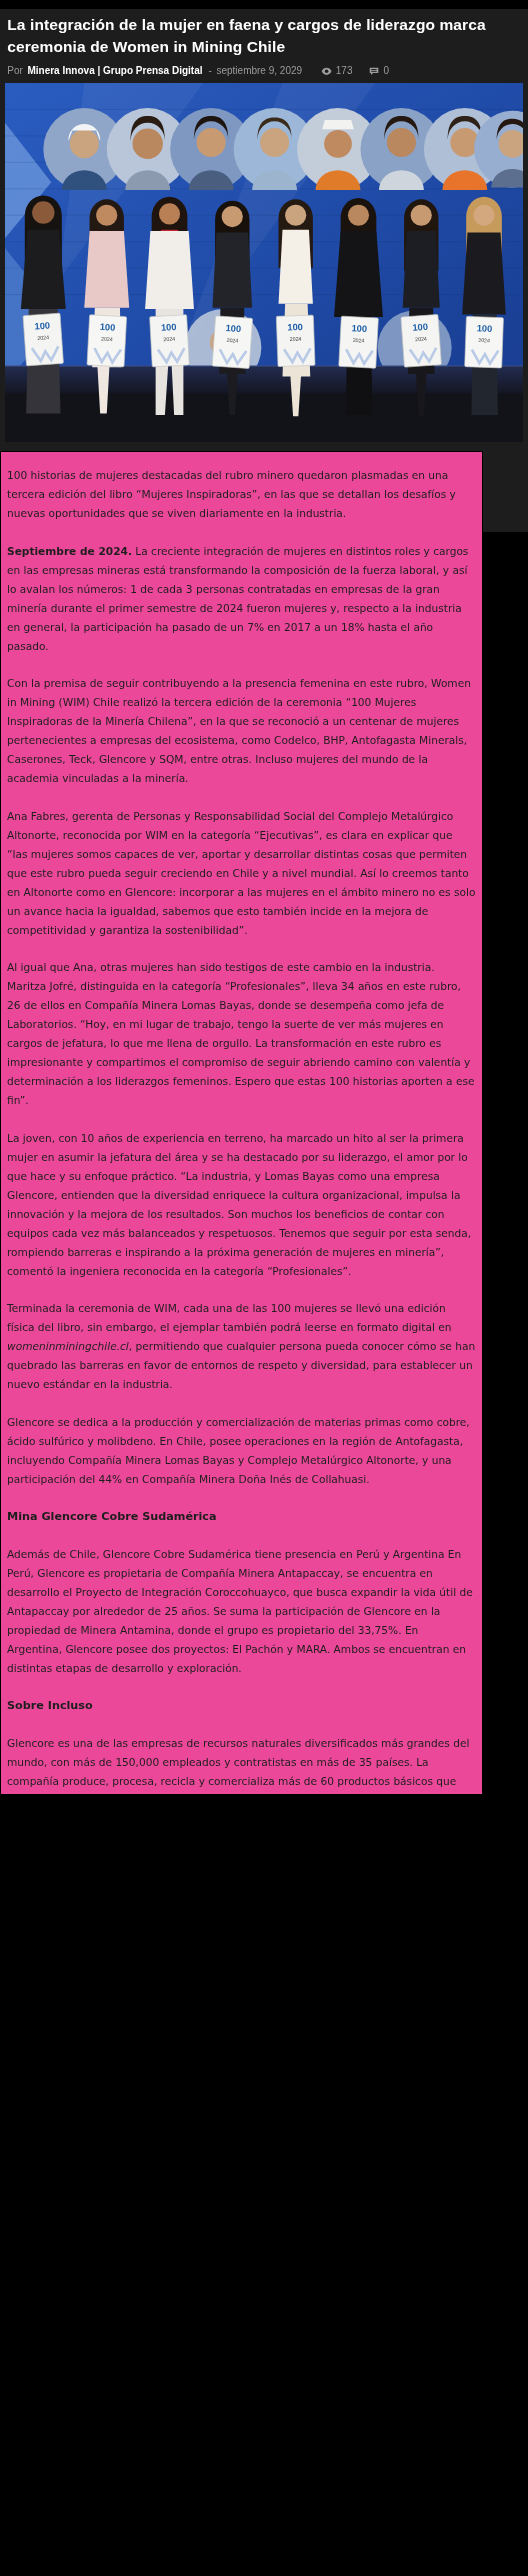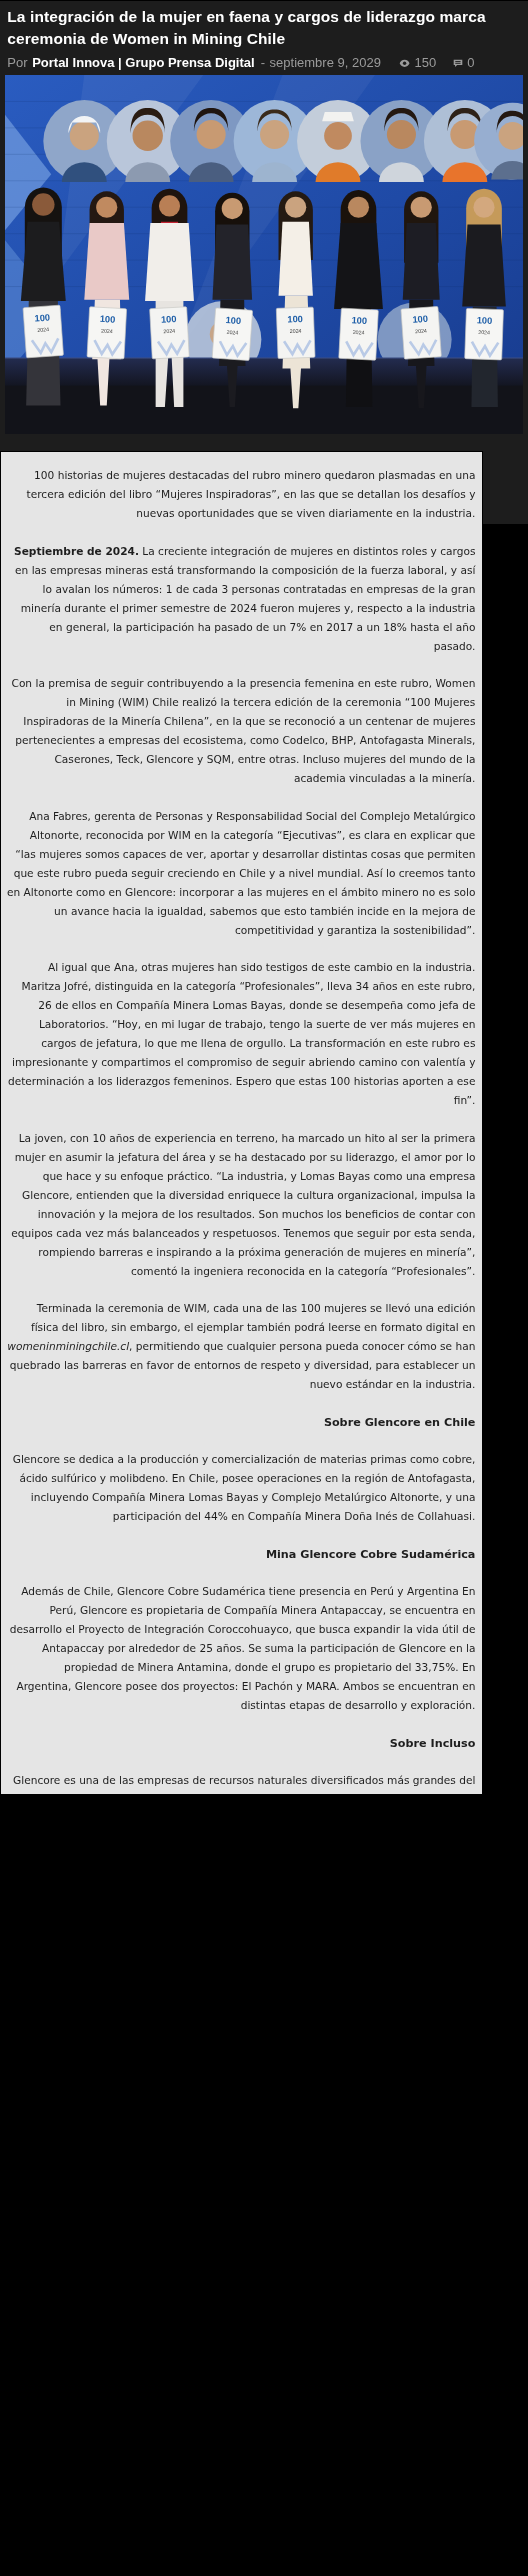--- a/index.html
+++ b/index.html
@@ -3,80 +3,80 @@
 <meta charset="utf-8">
 <style>
   html,body{margin:0;padding:0}
   body{
     width:529px;height:2576px;position:relative;
     background:#000;font-family:"Liberation Sans",sans-serif;
     -webkit-font-smoothing:antialiased;
   }
   
   .top-section{
-    position:absolute;left:0;top:1px;width:529px;height:523px;
+    position:absolute;left:0;top:9px;width:529px;height:523px;
     background:#1d1d1d;overflow:hidden;
   }
   .page-title{
     margin:0;padding:4.6px 8px 0 7.3px;
     color:#fff;font-size:15.5px;line-height:22.5px;font-weight:700;
     letter-spacing:0.1px;
   }
   .byline{
     display:flex;align-items:center;
     padding:7.3px 8px 0 7.3px;
-    color:#9b9b9b;font-size:13px;line-height:10.6px;white-space:nowrap;text-align:right;
+    color:#9b9b9b;font-size:10px;line-height:10.6px;white-space:nowrap;text-align:right;
   }
   .byline .prefix{margin-right:4.6px}
   .author-link{color:#fff;font-weight:700;text-decoration:none;cursor:pointer}
   .byline .dash{margin:0 4.6px 0 6px}
   .stat{display:flex;align-items:center}
   .stat svg{display:block}
   .stat .count{margin-left:4px}
   .views-stat{margin-left:18.5px}
   .comments-stat{margin-left:17px;cursor:pointer}
   
   .hero{position:absolute;left:5.3px;top:74px;width:518px;height:359px;margin:0}
   .hero svg{display:block;width:518px;height:359px}
   
   .content-card{
     position:absolute;left:0;top:451px;width:483px;height:1344px;
-    box-sizing:border-box;background:#e5e5e5;border:1.3px solid #000;
-    padding:14px 6.6px 0 6px;overflow:hidden;text-align:right;
+    box-sizing:border-box;background:#ec4899;border:1.3px solid #000;
+    padding:14px 6.6px 0 6px;overflow:hidden;
   }
   .content-card p{
     margin:0 0 18.5px 0;color:#1e1e1e;
     font-family:"DejaVu Sans",sans-serif;
     font-size:10.6px;line-height:19px;
   }
   .content-card p.subhead{font-weight:700;font-size:11.2px}
   .content-card strong{font-weight:700}
   .content-card em{}
 </style>
 </head>
 <body>
 
 <div class="top-section">
 
   <h1 class="page-title">La integración de la mujer en faena y cargos de liderazgo marca ceremonia de Women in Mining Chile</h1>
 
   <div class="byline">
     <span class="prefix">Por</span>
-    <a class="author-link">Portal Innova | Grupo Prensa Digital</a>
+    <a class="author-link">Minera Innova | Grupo Prensa Digital</a>
     <span class="dash">-</span>
     <span class="date">septiembre 9, 2029</span>
 
     <span class="stat views-stat">
       <span>
         <svg width="11.2" height="8.6" viewBox="0 0 17 13">
           <path d="M8.5 1C4.8 1 1.9 3.6 1 6.5 1.9 9.4 4.8 12 8.5 12s6.6-2.6 7.5-5.5C15.1 3.6 12.2 1 8.5 1z" fill="#9b9b9b"></path>
           <circle cx="8.5" cy="6.5" r="2.6" fill="#1d1d1d"></circle>
         </svg>
       </span>
-      <span class="count">150</span>
+      <span class="count">173</span>
     </span>
 
     <span class="stat comments-stat">
       <span>
         <svg width="10" height="8.6" viewBox="0 0 15 13">
           <path d="M1 1h13v8.2H6.2L3 12V9.2H1z" fill="#9b9b9b"></path>
           <rect x="3.4" y="3.2" width="8" height="1.4" fill="#1d1d1d"></rect>
           <rect x="3.4" y="5.8" width="8" height="1.4" fill="#1d1d1d"></rect>
         </svg>
       </span>
@@ -282,20 +282,19 @@
 </div>
 
 <article class="content-card">
     <p class="para"><span>100 historias de mujeres destacadas del rubro minero quedaron plasmadas en una tercera edición del libro “Mujeres Inspiradoras”, en las que se detallan los desafíos y nuevas oportunidades que se viven diariamente en la industria.</span></p>
     <p class="para"><strong>Septiembre de 2024.</strong><span> La creciente integración de mujeres en distintos roles y cargos en las empresas mineras está transformando la composición de la fuerza laboral, y así lo avalan los números: 1 de cada 3 personas contratadas en empresas de la gran minería durante el primer semestre de 2024 fueron mujeres y, respecto a la industria en general, la participación ha pasado de un 7% en 2017 a un 18% hasta el año pasado.</span></p>
     <p class="para"><span>Con la premisa de seguir contribuyendo a la presencia femenina en este rubro, Women in Mining (WIM) Chile realizó la tercera edición de la ceremonia “100 Mujeres Inspiradoras de la Minería Chilena”, en la que se reconoció a un centenar de mujeres pertenecientes a empresas del ecosistema, como Codelco, BHP, Antofagasta Minerals, Caserones, Teck, Glencore y SQM, entre otras. Incluso mujeres del mundo de la academia vinculadas a la minería.</span></p>
     <p class="para"><span>Ana Fabres, gerenta de Personas y Responsabilidad Social del Complejo Metalúrgico Altonorte, reconocida por WIM en la categoría “Ejecutivas”, es clara en explicar que “las mujeres somos capaces de ver, aportar y desarrollar distintas cosas que permiten que este rubro pueda seguir creciendo en Chile y a nivel mundial. Así lo creemos tanto en Altonorte como en Glencore: incorporar a las mujeres en el ámbito minero no es solo un avance hacia la igualdad, sabemos que esto también incide en la mejora de competitividad y garantiza la sostenibilidad”.</span></p>
     <p class="para"><span>Al igual que Ana, otras mujeres han sido testigos de este cambio en la industria. Maritza Jofré, distinguida en la categoría “Profesionales”, lleva 34 años en este rubro, 26 de ellos en Compañía Minera Lomas Bayas, donde se desempeña como jefa de Laboratorios. “Hoy, en mi lugar de trabajo, tengo la suerte de ver más mujeres en cargos de jefatura, lo que me llena de orgullo. La transformación en este rubro es impresionante y compartimos el compromiso de seguir abriendo camino con valentía y determinación a los liderazgos femeninos. Espero que estas 100 historias aporten a ese fin”.</span></p>
     <p class="para"><span>La joven, con 10 años de experiencia en terreno, ha marcado un hito al ser la primera mujer en asumir la jefatura del área y se ha destacado por su liderazgo, el amor por lo que hace y su enfoque práctico. “La industria, y Lomas Bayas como una empresa Glencore, entienden que la diversidad enriquece la cultura organizacional, impulsa la innovación y la mejora de los resultados. Son muchos los beneficios de contar con equipos cada vez más balanceados y respetuosos. Tenemos que seguir por esta senda, rompiendo barreras e inspirando a la próxima generación de mujeres en minería”, comentó la ingeniera reconocida en la categoría “Profesionales”.</span></p>
     <p class="para"><span>Terminada la ceremonia de WIM, cada una de las 100 mujeres se llevó una edición física del libro, sin embargo, el ejemplar también podrá leerse en formato digital en </span><em>womeninminingchile.cl</em><span>, permitiendo que cualquier persona pueda conocer cómo se han quebrado las barreras en favor de entornos de respeto y diversidad, para establecer un nuevo estándar en la industria.</span></p>
-    <p class="subhead"><span>Sobre Glencore en Chile</span></p>
     <p class="para"><span>Glencore se dedica a la producción y comercialización de materias primas como cobre, ácido sulfúrico y molibdeno. En Chile, posee operaciones en la región de Antofagasta, incluyendo Compañía Minera Lomas Bayas y Complejo Metalúrgico Altonorte, y una participación del 44% en Compañía Minera Doña Inés de Collahuasi.</span></p>
     <p class="subhead"><span>Mina Glencore Cobre Sudamérica</span></p>
     <p class="para"><span>Además de Chile, Glencore Cobre Sudamérica tiene presencia en Perú y Argentina En Perú, Glencore es propietaria de Compañía Minera Antapaccay, se encuentra en desarrollo el Proyecto de Integración Coroccohuayco, que busca expandir la vida útil de Antapaccay por alrededor de 25 años.  Se suma la participación de Glencore en la propiedad de Minera Antamina, donde el grupo es propietario del 33,75%. En Argentina, Glencore posee dos proyectos: El Pachón y MARA. Ambos se encuentran en distintas etapas de desarrollo y exploración.</span></p>
     <p class="subhead"><span>Sobre Incluso</span></p>
     <p class="para"><span>Glencore es una de las empresas de recursos naturales diversificados más grandes del mundo, con más de 150,000 empleados y contratistas en más de 35 países. La compañía produce, procesa, recicla y comercializa más de 60 productos básicos que apoyan la descarbonización y satisfacen las necesidades energéticas actuales.</span></p>
   </article>
 
 
 </body></html>

